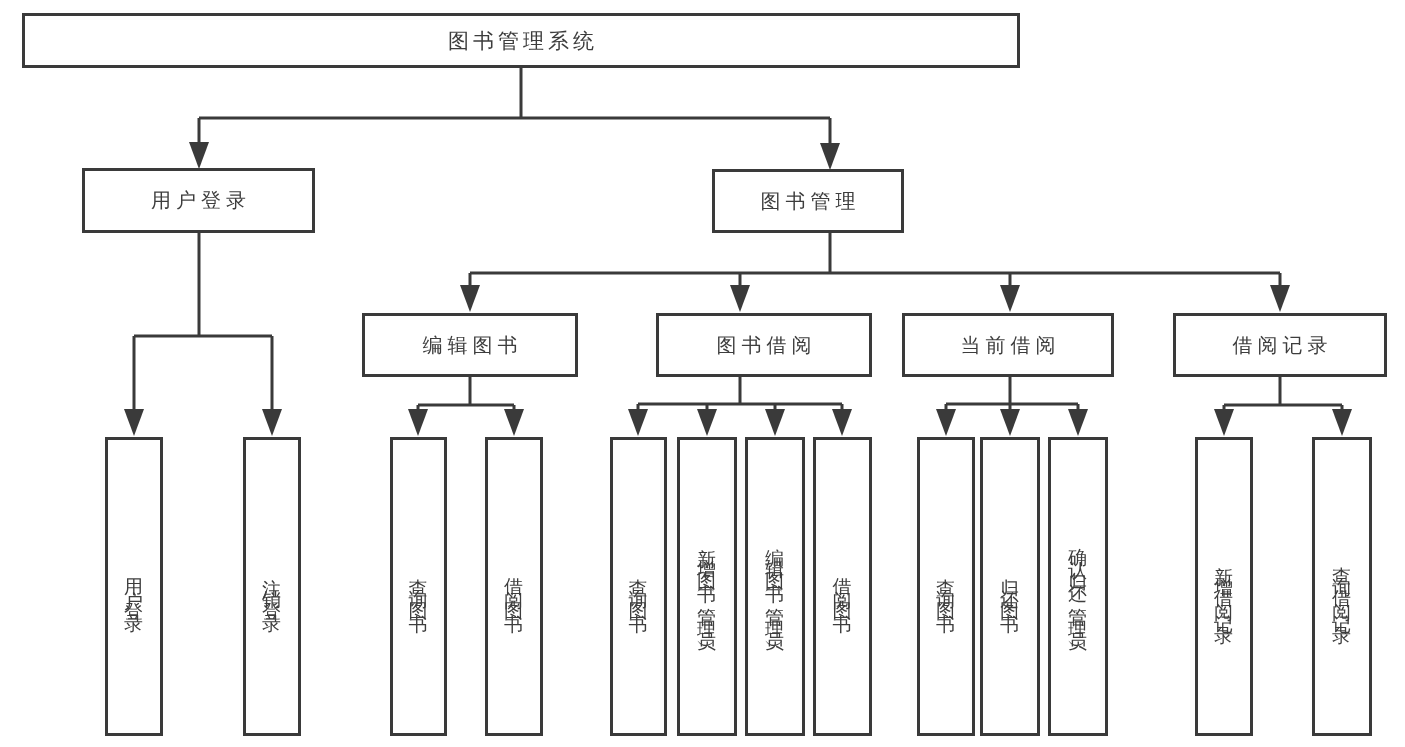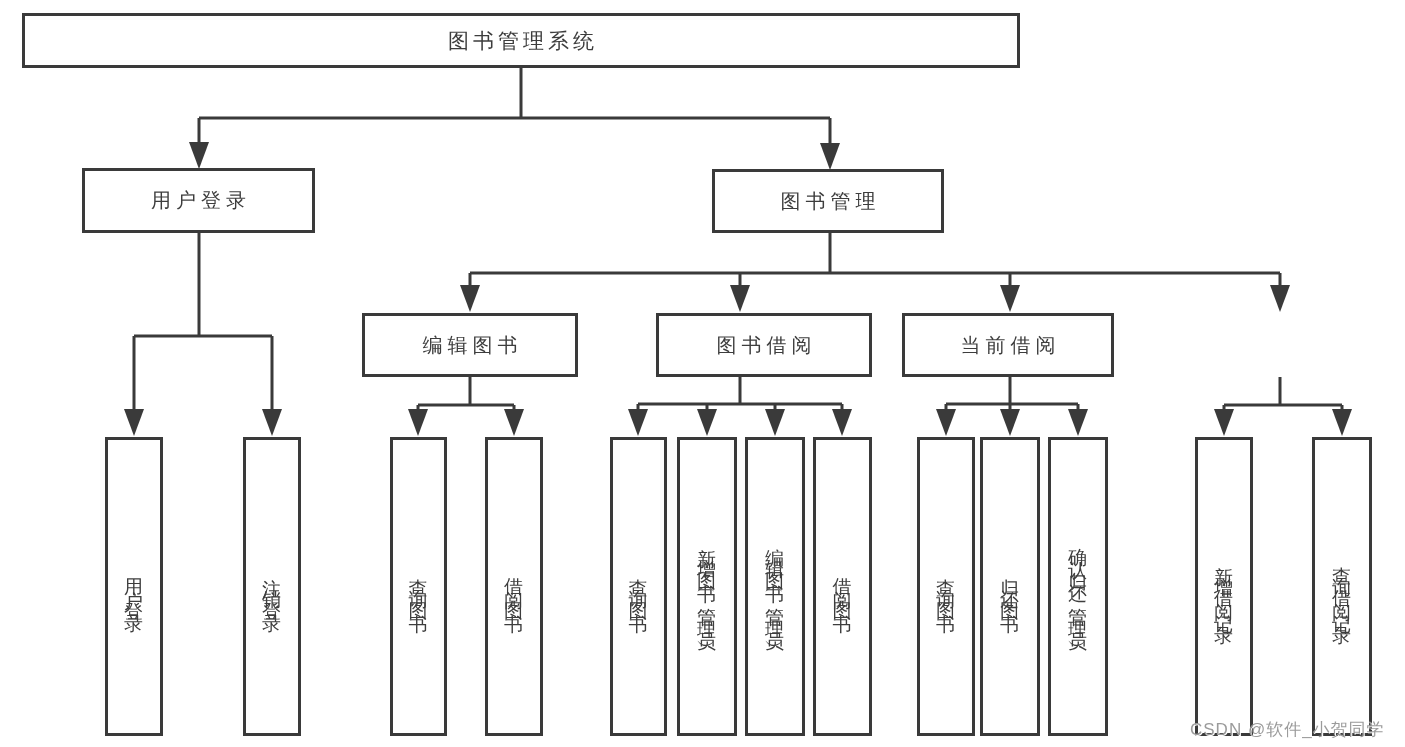--- a/index.html
+++ b/index.html
@@ -1,21 +1,21 @@
 <!DOCTYPE html>
 <html><head>
 <meta charset="utf-8">
 <style>
   html, body { margin: 0; padding: 0; background: #ffffff; }
   .stage {
     position: relative;
     width: 1405px;
     height: 747px;
     background: #ffffff;
-    font-family: Liberation Sans, sans-serif;
+    font-family: Liberation Serif, serif;
     color: #3d3d3d;
     overflow: hidden;
   }
   .connectors {
     position: absolute;
     left: 0; top: 0;
   }
   .node {
     position: absolute;
     box-sizing: border-box;
@@ -81,25 +81,26 @@
       <polygon points="1000,409 1020,409 1010,436"></polygon>
       <polygon points="1068,409 1088,409 1078,436"></polygon>
       <polygon points="1214,409 1234,409 1224,436"></polygon>
       <polygon points="1332,409 1352,409 1342,436"></polygon>
     </g>
   </svg>
 
   <div class="node h lvl1" style="left:22px;top:13px;width:998px;height:55px">图书管理系统</div>
 
   <div class="node h" style="left:82px;top:168px;width:233px;height:65px">用户登录</div>
-  <div class="node h" style="left:712px;top:169px;width:232px;height:64px">图书管理</div>
+  <div class="node h" style="left:712px;top:169px;width:192px;height:64px">图书管理</div>
 
   <div class="node h" style="left:362px;top:313px;width:216px;height:64px">编辑图书</div>
   <div class="node h" style="left:656px;top:313px;width:216px;height:64px">图书借阅</div>
   <div class="node h" style="left:902px;top:313px;width:212px;height:64px">当前借阅</div>
+  <div class="node h" style="left:1173px;top:313px;width:214px;height:64px">借阅记录</div>
 
   <div class="node v" style="left:105px;width:58px">
     <span class="vtext">用户登录</span>
   </div>
   <div class="node v" style="left:243px;width:58px">
     <span class="vtext">注销登录</span>
   </div>
 
   <div class="node v" style="left:390px;width:57px">
     <span class="vtext">查询图书</span>
@@ -131,15 +132,14 @@
     <span class="vtext">确认归还（管理员）</span>
   </div>
 
   <div class="node v" style="left:1195px;width:58px">
     <span class="vtext">新增借阅记录</span>
   </div>
   <div class="node v" style="left:1312px;width:60px">
     <span class="vtext">查询借阅记录</span>
   </div>
 
-  <div class="watermark">CSDN @软件_小贺同学</div>
 
 </div>
 
 </body></html>

